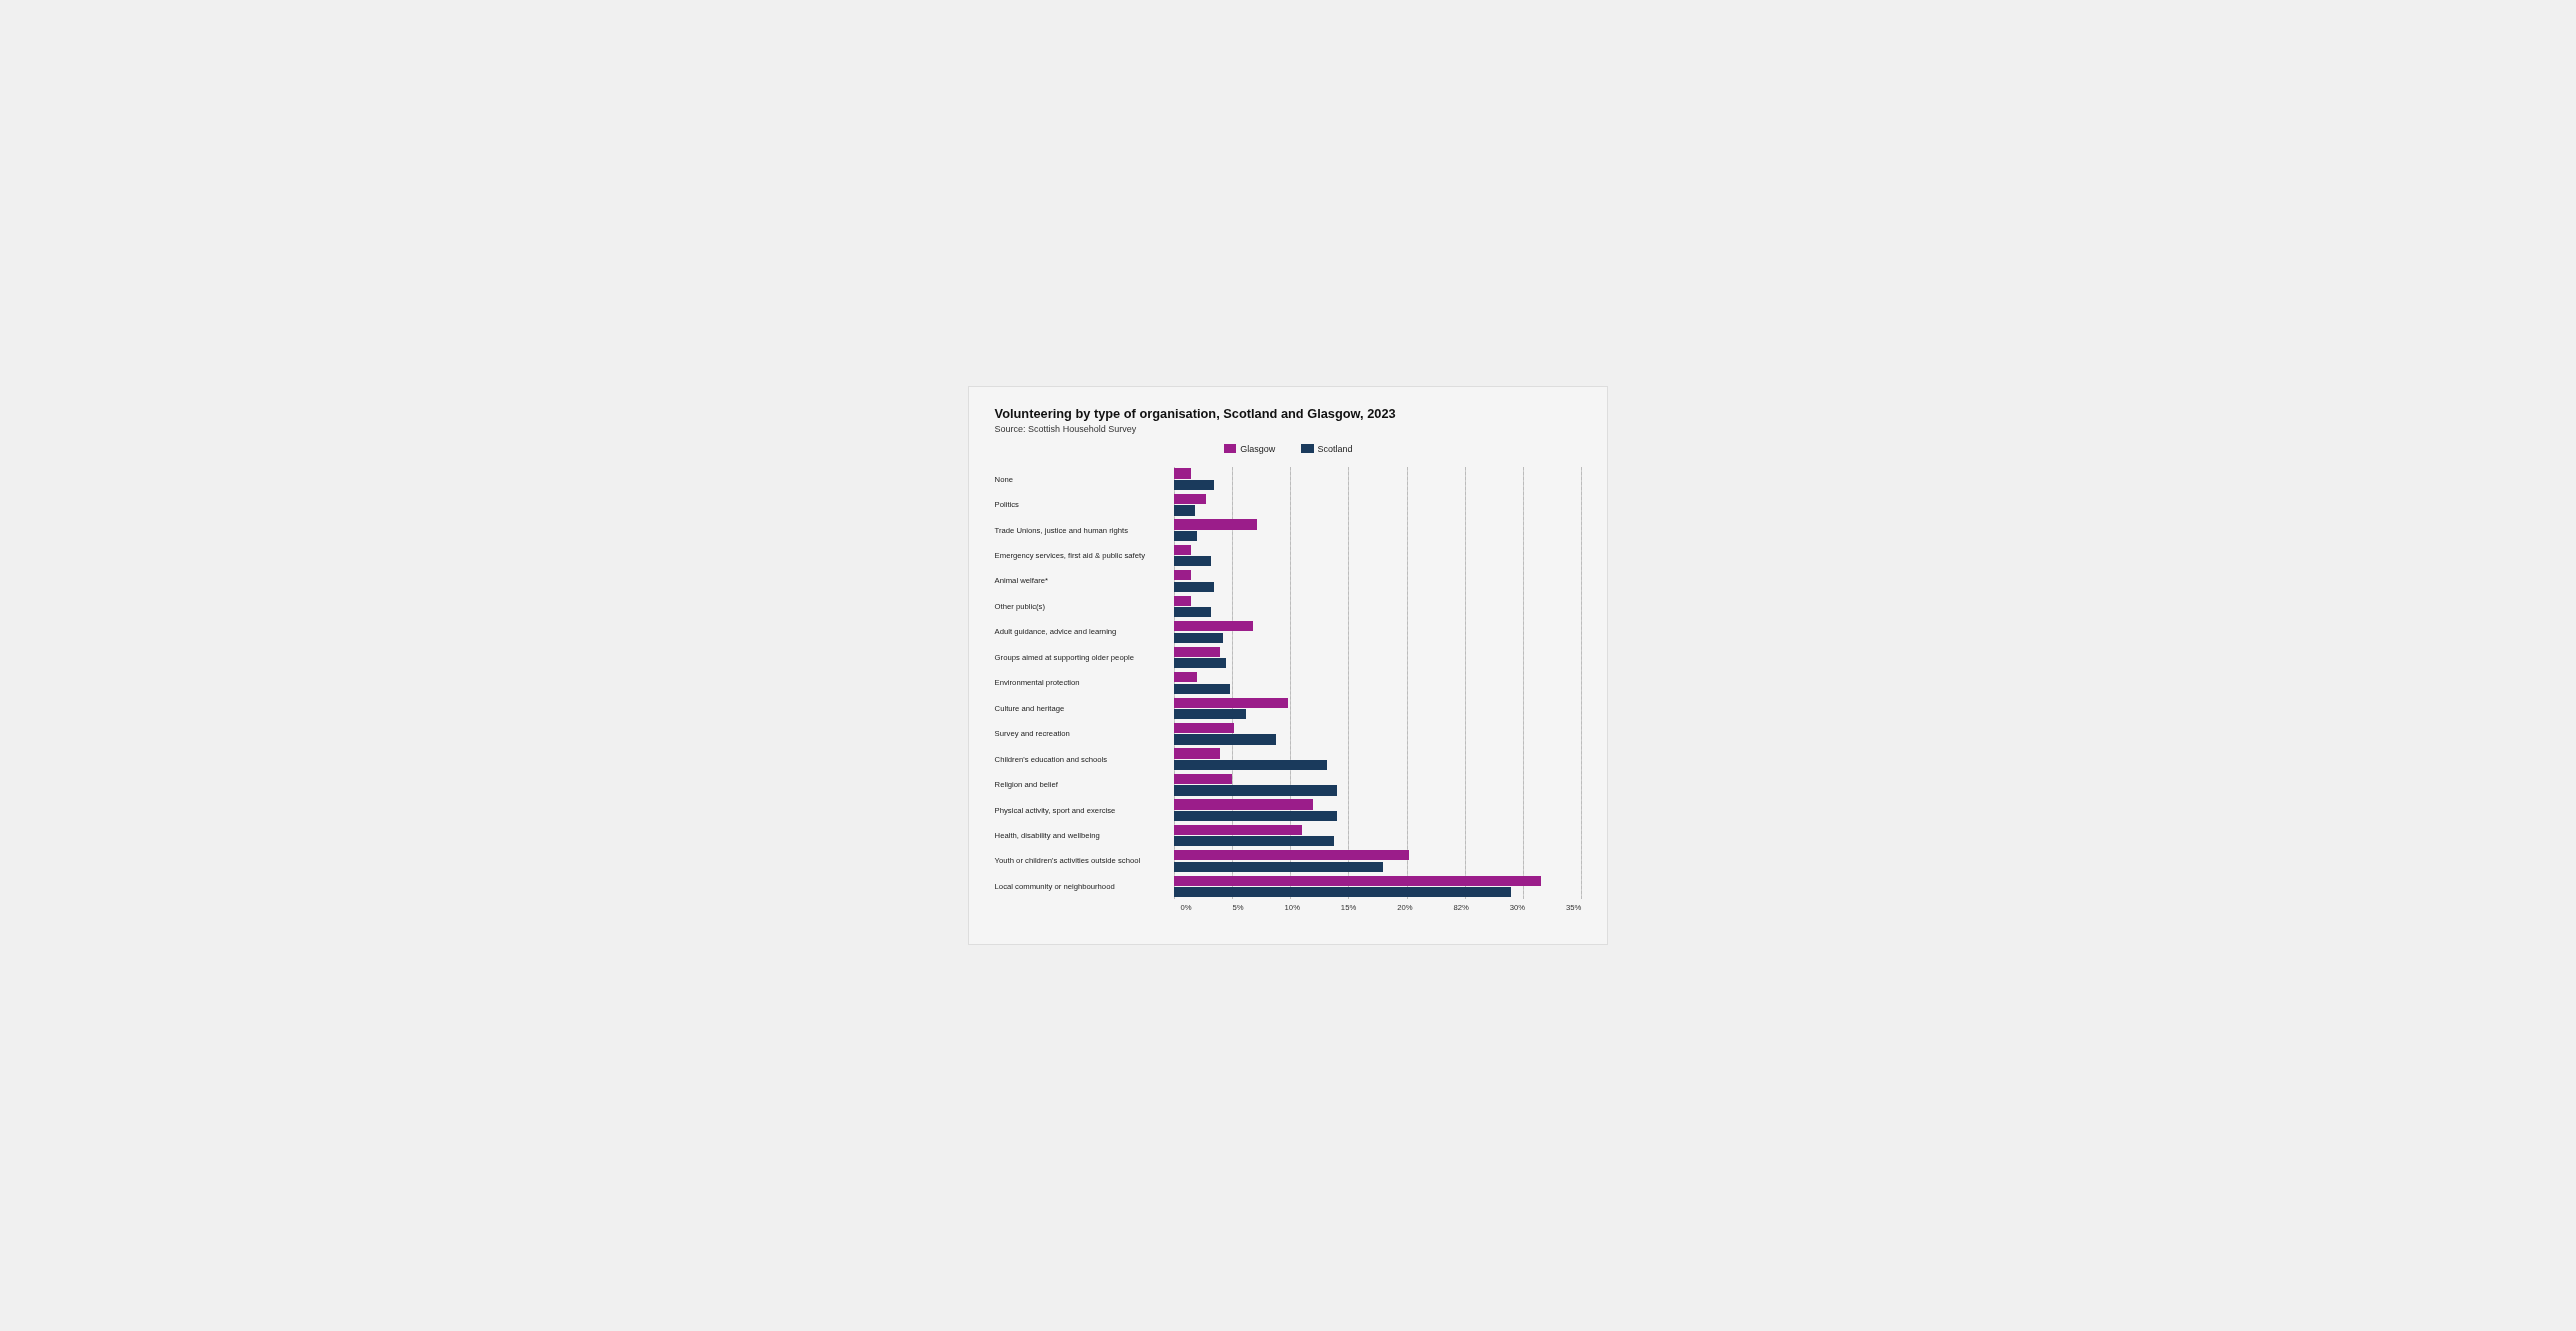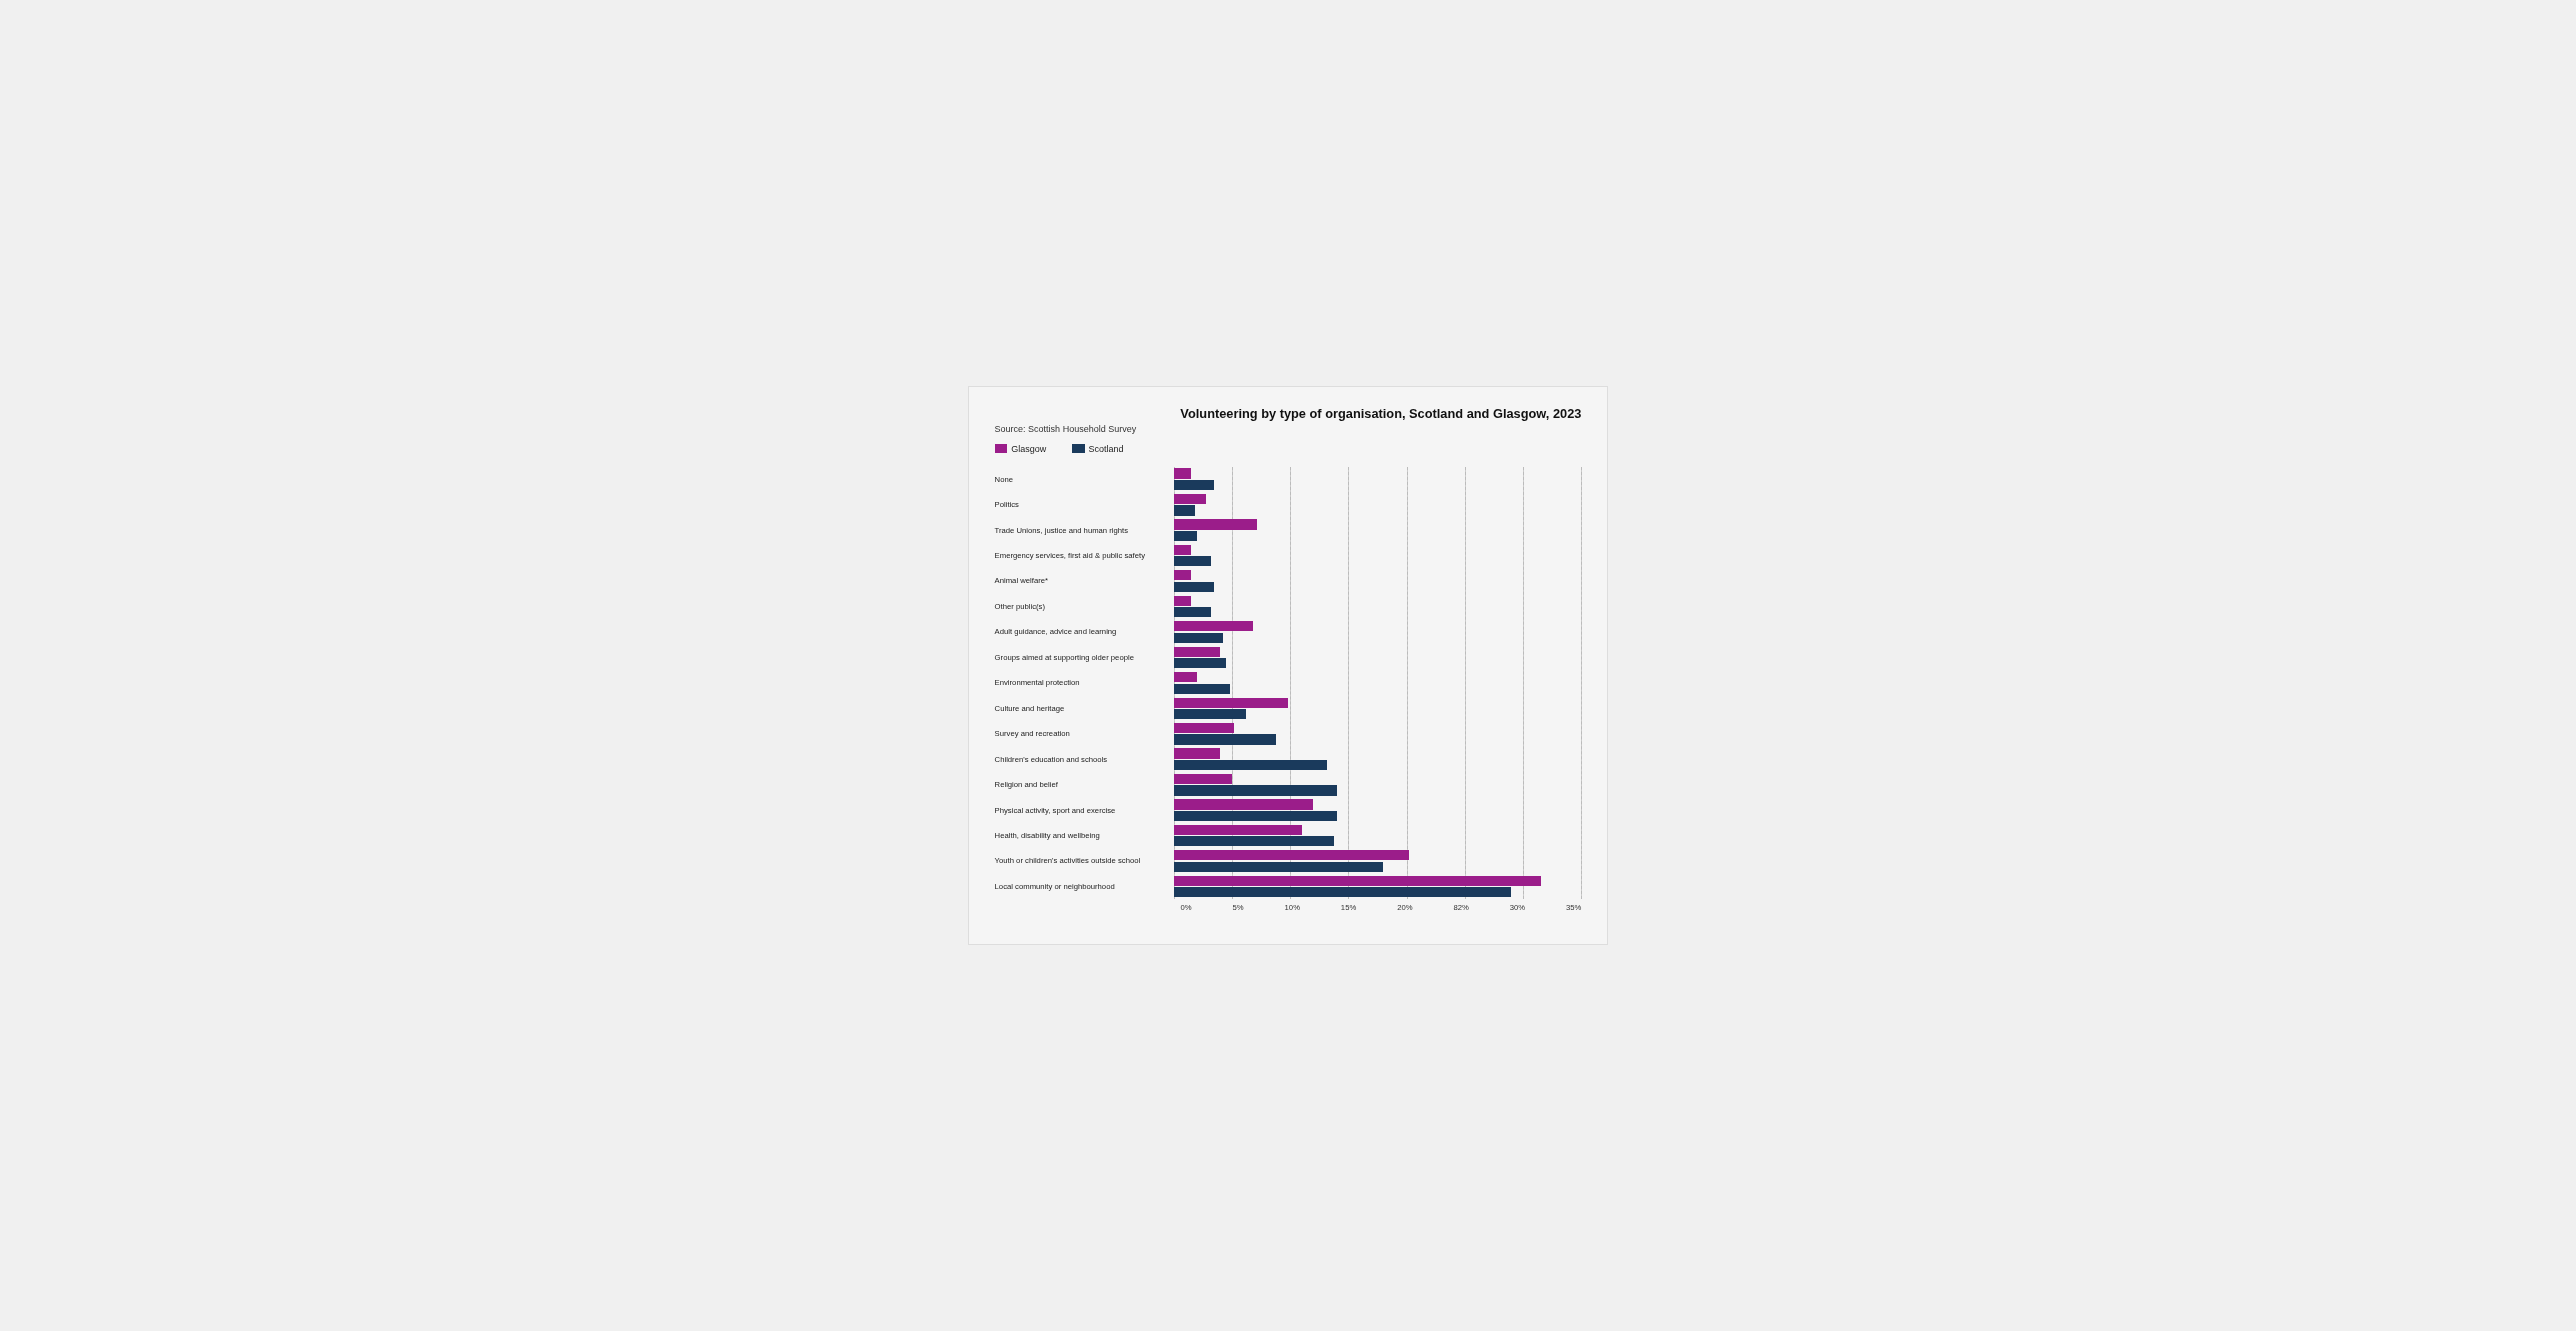--- a/index.html
+++ b/index.html
@@ -13,35 +13,35 @@
       padding: 12.8px;
     }
     .chart-container {
       background: #f5f5f5;
       border: 0.6px solid #ddd;
       padding: 19px 25.6px 32px 25.6px;
       width: 640px;
       position: relative;
     }
     .chart-title {
-      text-align: right;
+      text-align: left;
       font-size: 12.8px;
       font-weight: bold;
       color: #111;
       margin-bottom: 2.6px;
     }
     .chart-subtitle {
       text-align: left;
       font-size: 9px;
       color: #333;
       margin-bottom: 10.2px;
     }
     .legend {
       display: flex;
-      justify-content: flex-start;
+      justify-content: center;
       gap: 25.6px;
       margin-bottom: 12.8px;
     }
     .legend-item {
       display: flex;
       align-items: center;
       gap: 3.8px;
       font-size: 9px;
       color: #222;
     }

